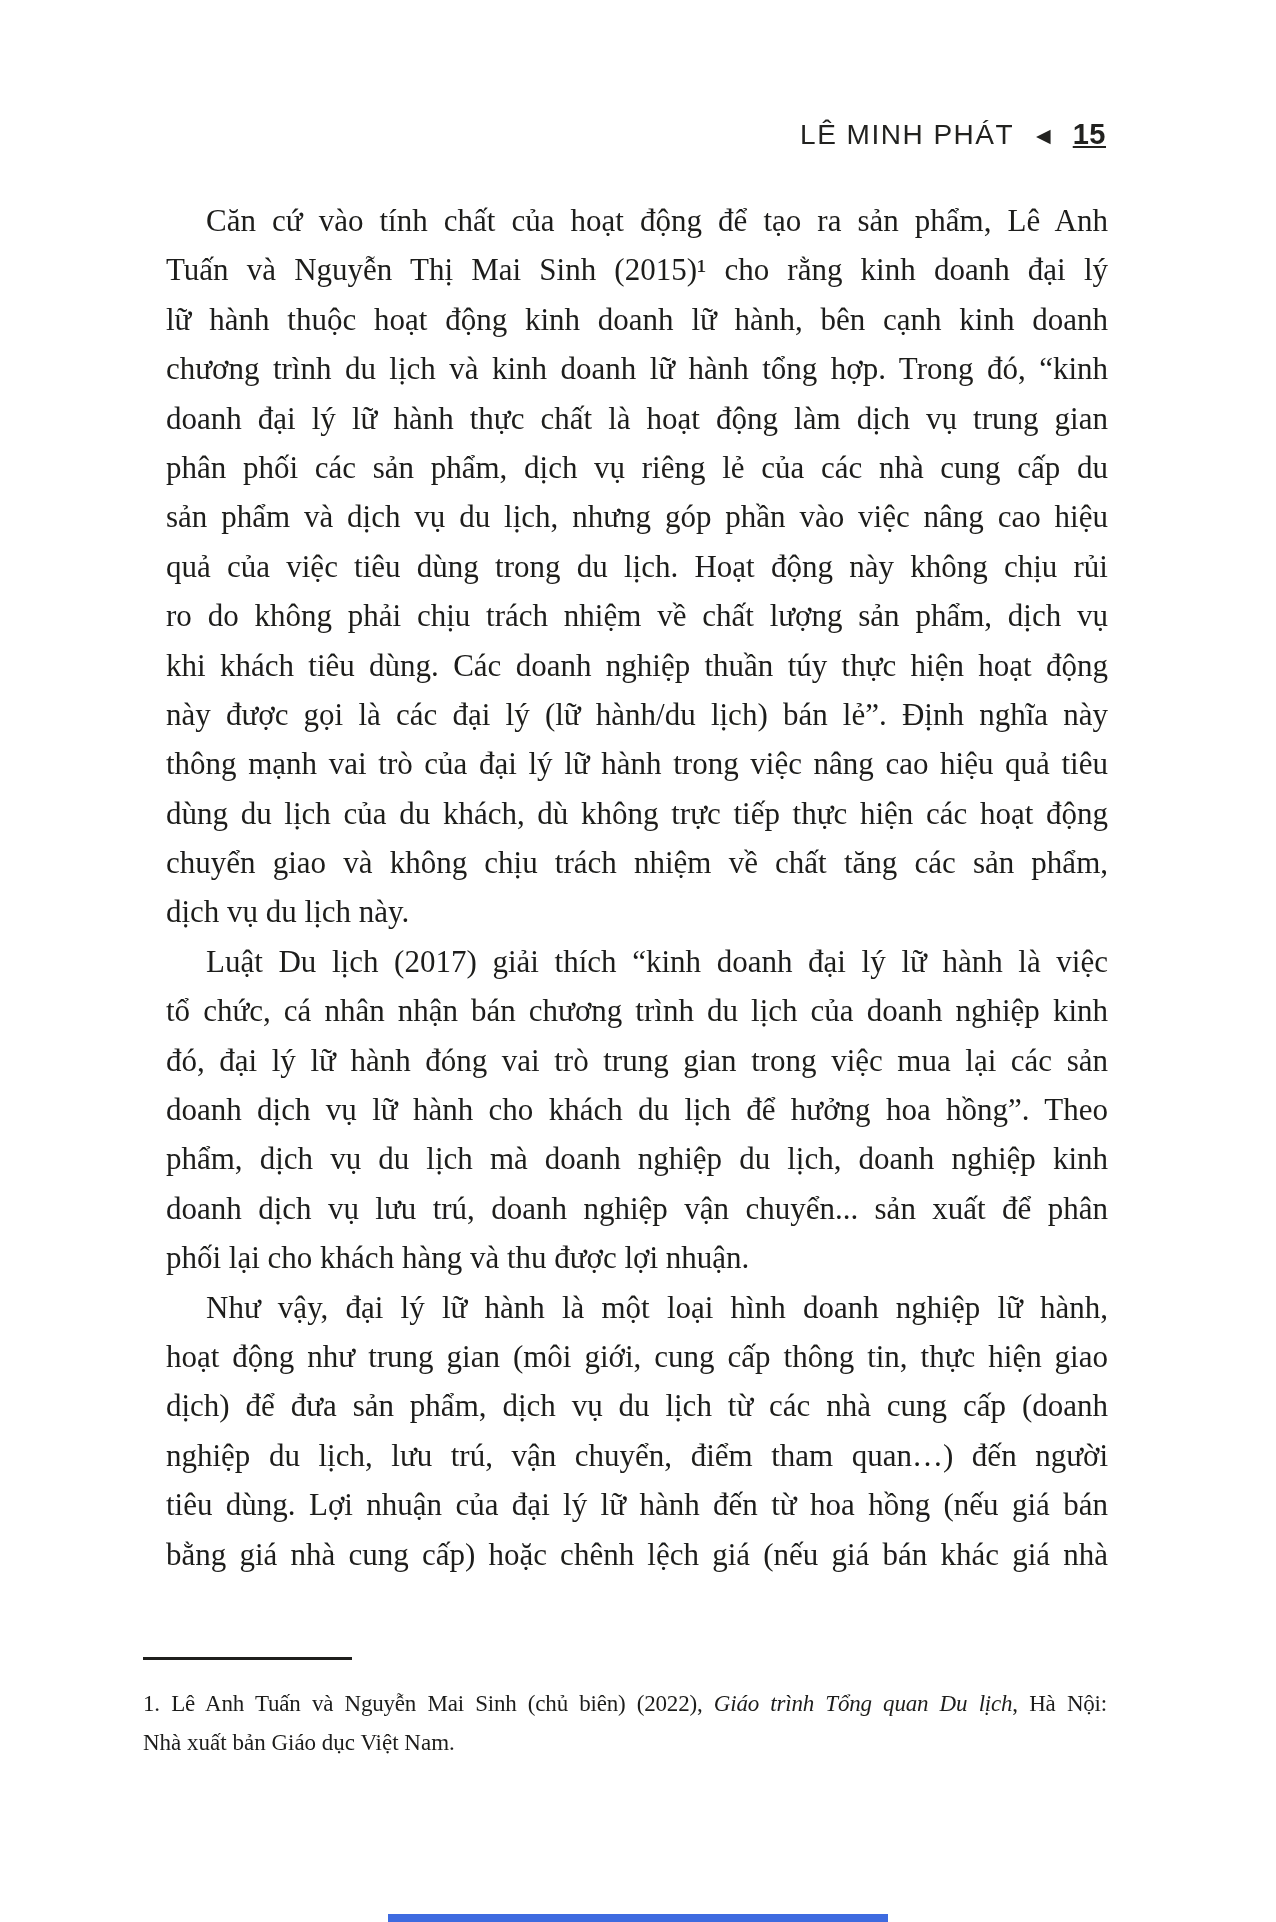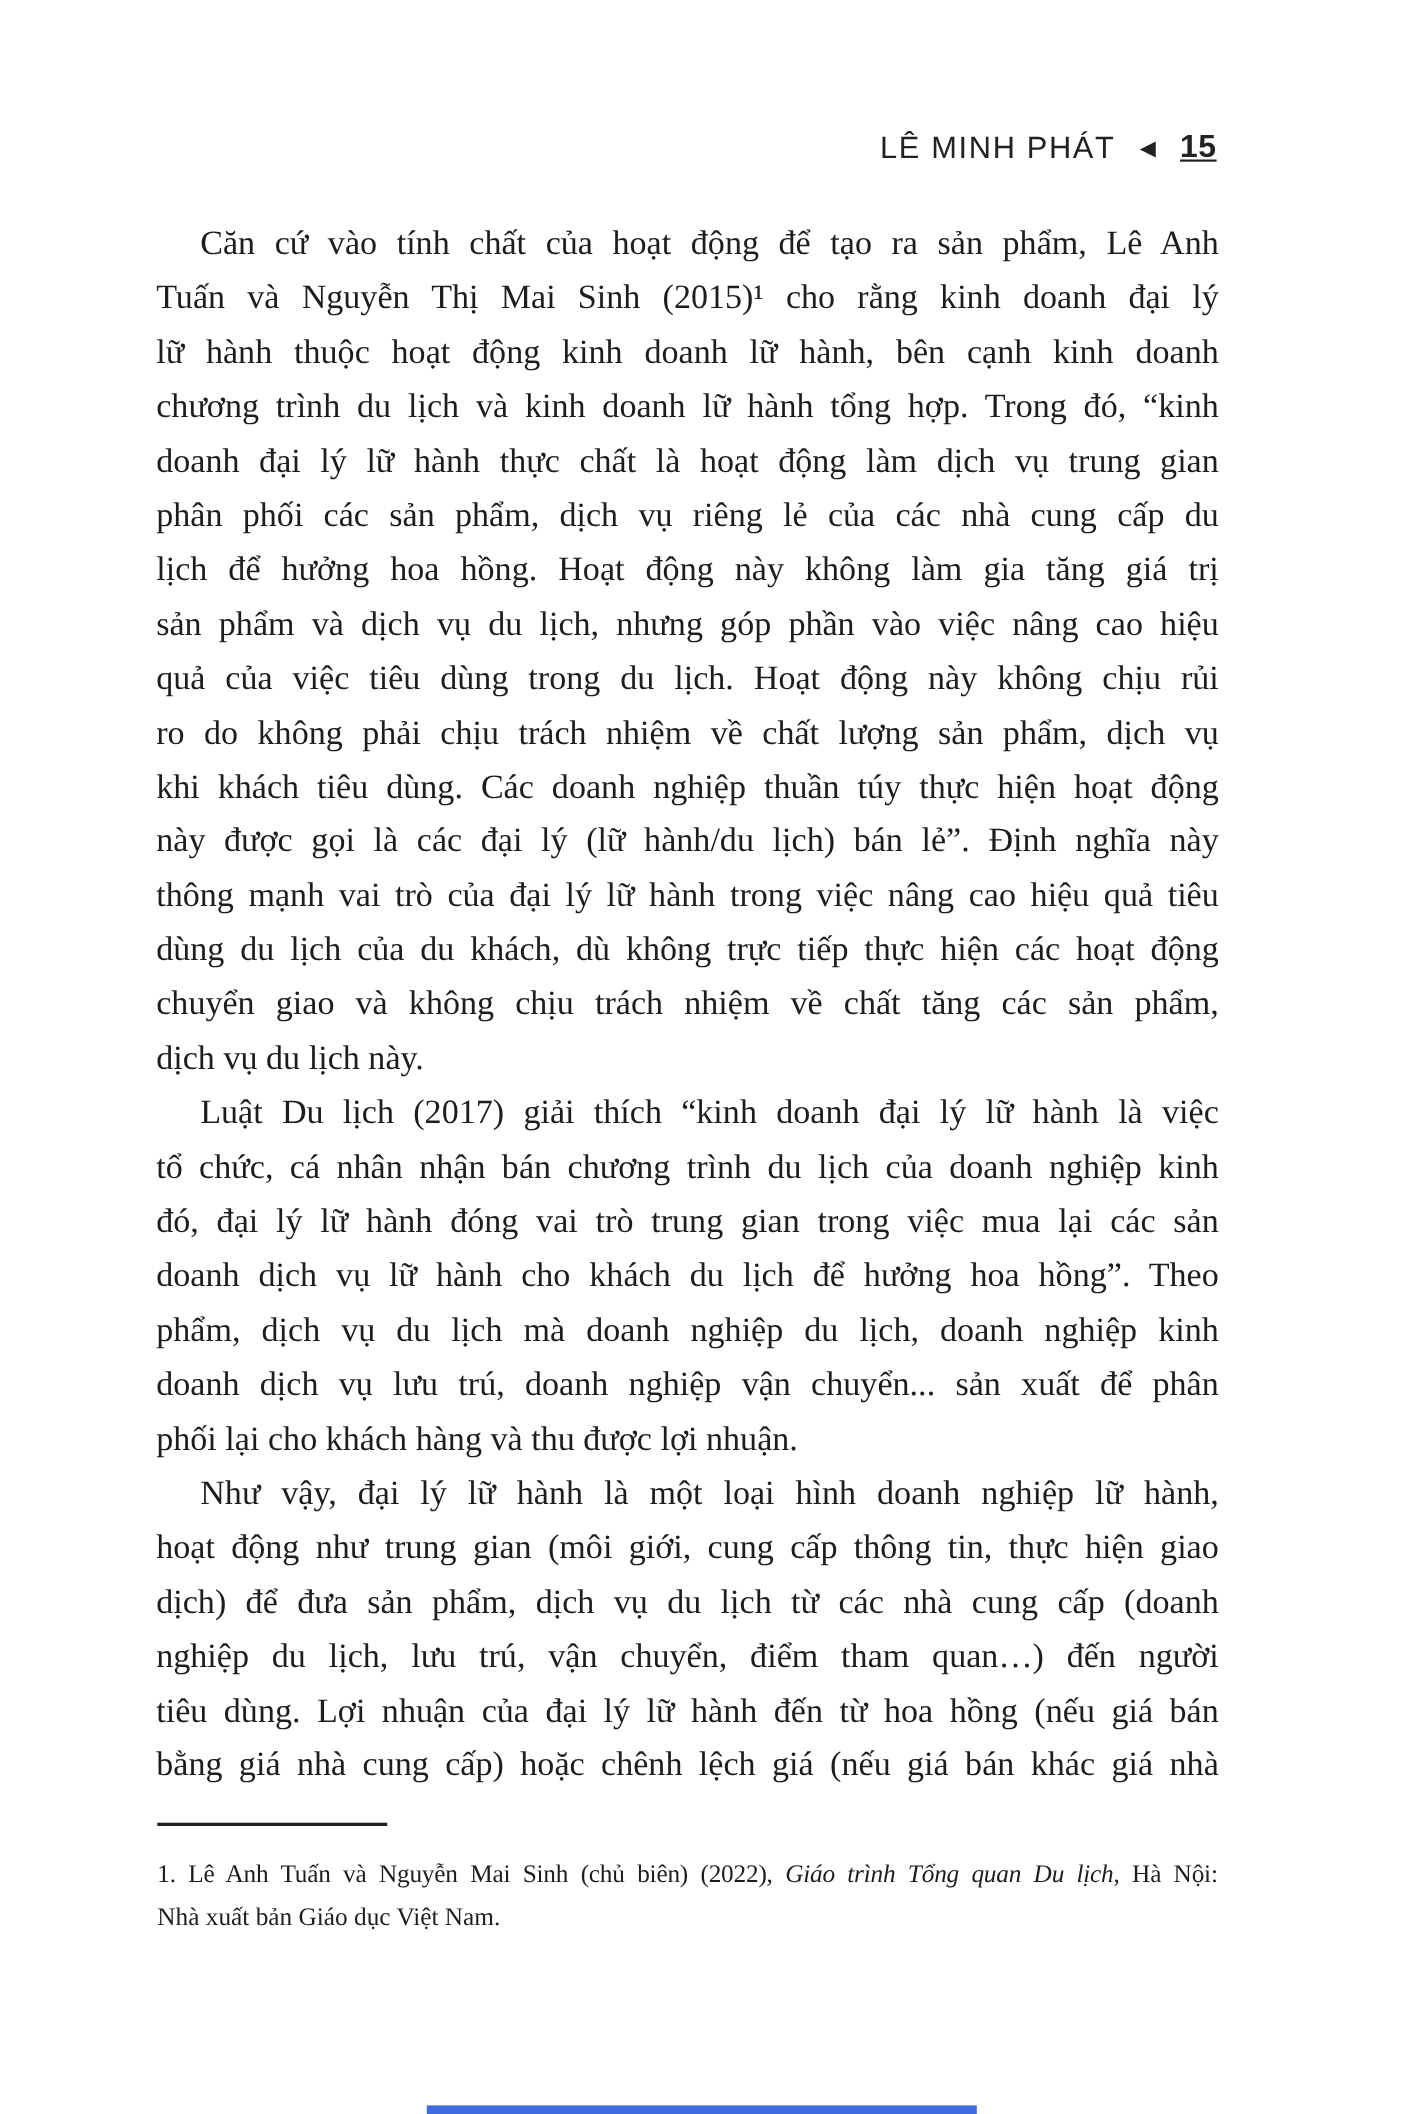--- a/index.html
+++ b/index.html
@@ -46,20 +46,21 @@
     font-size:31px;
     color:#1d1d1b;
   }
   .line{
     height:49.4px;
     line-height:49.4px;
     text-align:justify;
     text-align-last:justify;
     white-space:normal;
     overflow:visible;
+    margin-left:24px;
   }
   .line.first{ text-indent:40px; }
   .line.last{ text-align:left; text-align-last:left; }
 
   
   .footnote-sep{
     position:absolute;
     left:143px;top:1657px;
     width:209px;height:0;
     border-top:3px solid #1f1f1d;
@@ -102,21 +103,20 @@
     <span class="page-number">15</span>
   </header>
 
   <main class="body-text">
       <div class="line first">Căn cứ vào tính chất của hoạt động để tạo ra sản phẩm, Lê Anh</div>
       <div class="line">Tuấn và Nguyễn Thị Mai Sinh (2015)¹ cho rằng kinh doanh đại lý</div>
       <div class="line">lữ hành thuộc hoạt động kinh doanh lữ hành, bên cạnh kinh doanh</div>
       <div class="line">chương trình du lịch và kinh doanh lữ hành tổng hợp. Trong đó, “kinh</div>
       <div class="line">doanh đại lý lữ hành thực chất là hoạt động làm dịch vụ trung gian</div>
       <div class="line">phân phối các sản phẩm, dịch vụ riêng lẻ của các nhà cung cấp du</div>
-      <div class="line">lịch để hưởng hoa hồng. Hoạt động này không làm gia tăng giá trị</div>
       <div class="line">sản phẩm và dịch vụ du lịch, nhưng góp phần vào việc nâng cao hiệu</div>
       <div class="line">quả của việc tiêu dùng trong du lịch. Hoạt động này không chịu rủi</div>
       <div class="line">ro do không phải chịu trách nhiệm về chất lượng sản phẩm, dịch vụ</div>
       <div class="line">khi khách tiêu dùng. Các doanh nghiệp thuần túy thực hiện hoạt động</div>
       <div class="line">này được gọi là các đại lý (lữ hành/du lịch) bán lẻ”. Định nghĩa này</div>
       <div class="line">thông mạnh vai trò của đại lý lữ hành trong việc nâng cao hiệu quả tiêu</div>
       <div class="line">dùng du lịch của du khách, dù không trực tiếp thực hiện các hoạt động</div>
       <div class="line">chuyển giao và không chịu trách nhiệm về chất tăng các sản phẩm,</div>
       <div class="line last">dịch vụ du lịch này.</div>
       <div class="line first">Luật Du lịch (2017) giải thích “kinh doanh đại lý lữ hành là việc</div>

